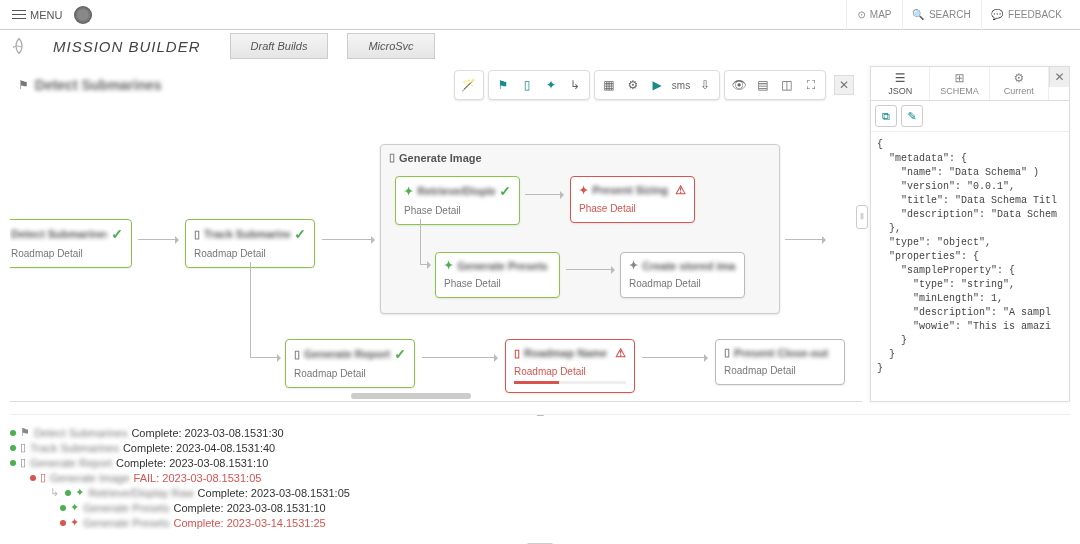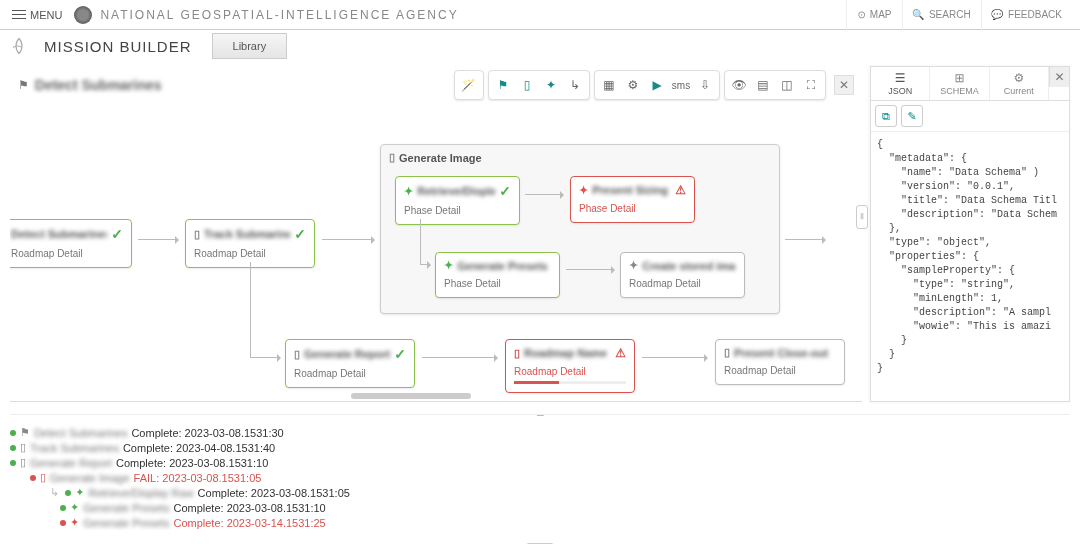--- a/index.html
+++ b/index.html
@@ -10,21 +10,21 @@
     .menu-btn { display: flex; align-items: center; gap: 4px; font-size: 11px; color: #555; cursor: pointer; padding: 4px; }
     .hamburger { display: inline-block; width: 14px; height: 10px; position: relative; }
     .hamburger::before, .hamburger::after, .hamburger span { content: ''; position: absolute; left: 0; right: 0; height: 1.5px; background: #555; }
     .hamburger::before { top: 0; } .hamburger span { top: 4px; } .hamburger::after { top: 8px; }
     .logo { width: 18px; height: 18px; border-radius: 50%; background: radial-gradient(circle, #888 40%, #333 100%); margin: 0 8px; }
     .agency { font-size: 12px; letter-spacing: 2px; color: #888; font-weight: 300; }
     .topbar-spacer { flex: 1; }
     .top-action { display: flex; align-items: center; gap: 4px; padding: 0 10px; font-size: 10px; color: #888; cursor: pointer; border-left: 1px solid #eee; height: 30px; }
     
     
-    .titlebar { height: 32px; display: flex; align-items: center; padding: 0 10px; gap: 8px; }
+    .titlebar { height: 32px; display: flex; align-items: center; padding: 0 10px; gap: 17px; font-style: italic; }
     .rocket-icon { width: 18px; height: 18px; margin-right: 8px; color: #aaa; }
     .builder-title { font-size: 15px; letter-spacing: 1px; font-weight: 400; color: #444; margin-right: 12px; }
     .tab { height: 26px; padding: 0 20px; display: flex; align-items: center; font-size: 11px; color: #555; background: linear-gradient(#f5f5f5, #e5e5e5); border: 1px solid #ccc; cursor: pointer; margin-right: 2px; }
     .tab.active { background: #188a8a; color: #fff; border-color: #188a8a; }
     
     
     .main { display: flex; height: 340px; padding: 4px 10px 0 10px; gap: 8px; }
     .canvas-wrap { flex: 1; display: flex; flex-direction: column; }
     .side-panel { width: 200px; border: 1px solid #ddd; display: flex; flex-direction: column; box-shadow: -1px 0 4px rgba(0,0,0,0.05); }
     
@@ -98,21 +98,20 @@
 <body>
 
 <div class="topbar">
   <div class="menu-btn">
     <span class="hamburger">
         <span></span>
       </span>
     <span>MENU</span>
   </div>
   <div class="logo"></div>
-  <div class="agency">NATIONAL GEOSPATIAL-INTELLIGENCE AGENCY</div>
   <div class="topbar-spacer"></div>
   <div class="top-action">
     <span>⊙</span>
     <span>MAP</span>
   </div>
   <div class="top-action">
     <span>🔍</span>
     <span>SEARCH</span>
   </div>
   <div class="top-action">
@@ -121,21 +120,22 @@
   </div>
 </div>
 
 <div class="titlebar">
   <span>
     <svg class="rocket-icon" viewBox="0 0 24 24" fill="none" stroke="currentColor" stroke-width="1.5">
         <path d="M4 14s2-2 6-2 6 2 6 2M12 2s4 4 4 10-4 10-4 10-4-4-4-10 4-10 4-10z"></path>
       </svg>
   </span>
   <div class="builder-title">MISSION BUILDER</div>
-  <div class="tab">Library</div>
+  <div class="tab">Draft Builds</div>
+  <div class="tab">MicroSvc</div>
 </div>
 
 <div class="main">
   <div class="canvas-wrap">
     <div class="canvas-header">
       <div class="canvas-title-wrap">
         <span class="flag-icon">⚑</span>
         <span class="canvas-title">Detect Submarines</span>
       </div>
       <div class="canvas-spacer"></div>

